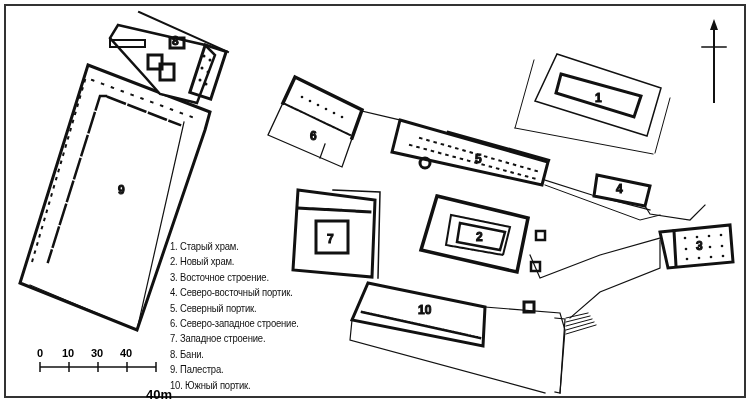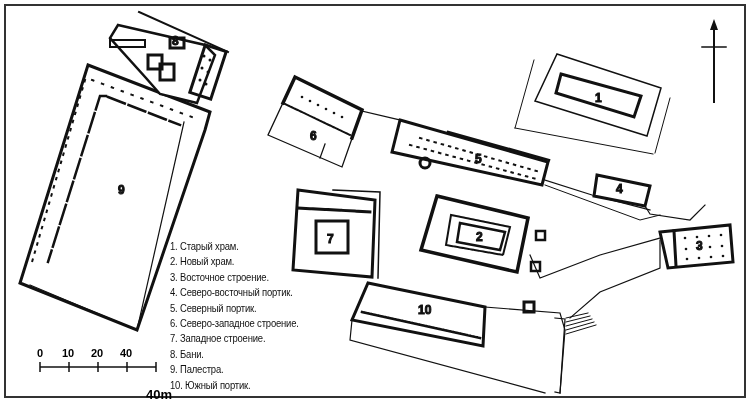--- a/index.html
+++ b/index.html
@@ -159,21 +159,21 @@
     <line x1="69" y1="362" x2="69" y2="372"></line>
     <line x1="98" y1="362" x2="98" y2="372"></line>
     <line x1="127" y1="362" x2="127" y2="372"></line>
     <line x1="156" y1="362" x2="156" y2="372"></line>
   </g>
 </svg>
 
 <div>
   <span style="position:absolute;left:37px;top:347px;font-size:11px;font-weight:bold;">0</span>
   <span style="position:absolute;left:62px;top:347px;font-size:11px;font-weight:bold;">10</span>
-  <span style="position:absolute;left:91px;top:347px;font-size:11px;font-weight:bold;">20</span>
+  <span style="position:absolute;left:91px;top:347px;font-size:11px;font-weight:bold;">30</span>
   <span style="position:absolute;left:120px;top:347px;font-size:11px;font-weight:bold;">40</span>
   <span style="position:absolute;left:146px;top:347px;font-size:13px;font-weight:bold;margin-top:40px;">40m</span>
 </div>
 
 <div class="legend">
   <div>1. Старый храм.</div>
   <div>2. Новый храм.</div>
   <div>3. Восточное строение.</div>
   <div>4. Северо-восточный портик.</div>
   <div>5. Северный портик.</div>

